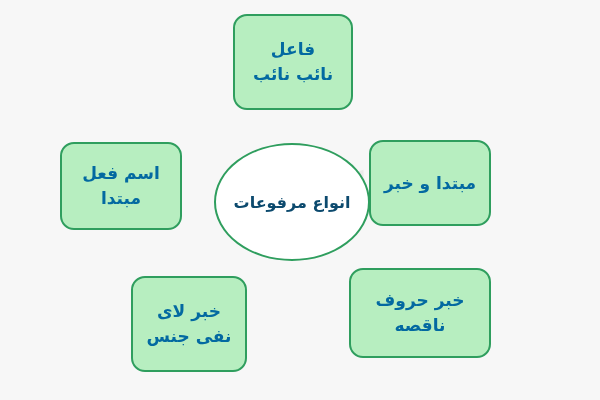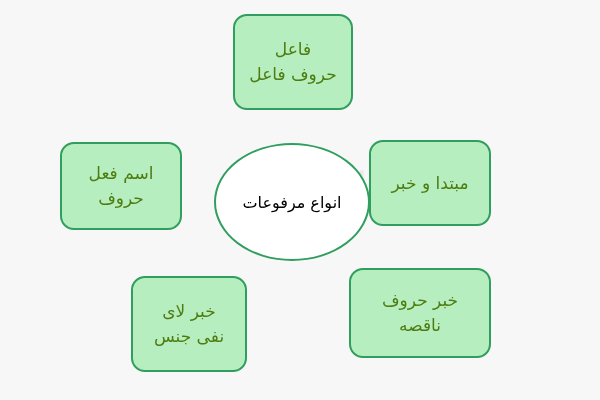--- a/index.html
+++ b/index.html
@@ -43,37 +43,37 @@
     top: 143px;
     width: 152px;
     height: 114px;
     border: 2px solid #2f9e5e;
     border-radius: 50%;
     background: #ffffff;
     display: flex;
     align-items: center;
     justify-content: center;
     text-align: center;
-    color: #000000;
+    color: #0c4a6e;
     font-size: 16px;
-    font-weight: normal;
+    font-weight: bold;
     z-index: 2;
   }
   .node {
     position: absolute;
     background: #b7eec0;
     border: 2px solid #2f9e5e;
     border-radius: 14px;
     display: flex;
     align-items: center;
     justify-content: center;
     text-align: center;
-    color: #4d7c0f;
+    color: #0369a1;
     font-size: 17px;
-    font-weight: normal;
+    font-weight: bold;
     line-height: 1.45;
     padding: 4px 8px;
     box-sizing: border-box;
     z-index: 2;
   }
   .node span {
     display: block;
     width: 100%;
   }
   
@@ -90,21 +90,21 @@
 
   <div class="watermark">کرد</div>
 
   <div class="center-node">
     <span>انواع مرفوعات</span>
   </div>
 
   <div class="node" id="node-0">
     <span>
       <span>فاعل</span>
-      <span>حروف فاعل</span>
+      <span>نائب نائب</span>
     </span>
   </div>
 
   <div class="node" id="node-1">
     <span>
       <span>مبتدا و خبر</span>
       <span></span>
     </span>
   </div>
 
@@ -118,17 +118,17 @@
   <div class="node" id="node-3">
     <span>
       <span>خبر لای</span>
       <span>نفی جنس</span>
     </span>
   </div>
 
   <div class="node" id="node-4">
     <span>
       <span>اسم فعل</span>
-      <span>حروف</span>
+      <span>مبتدا</span>
     </span>
   </div>
 
 </div>
 
 </body></html>

